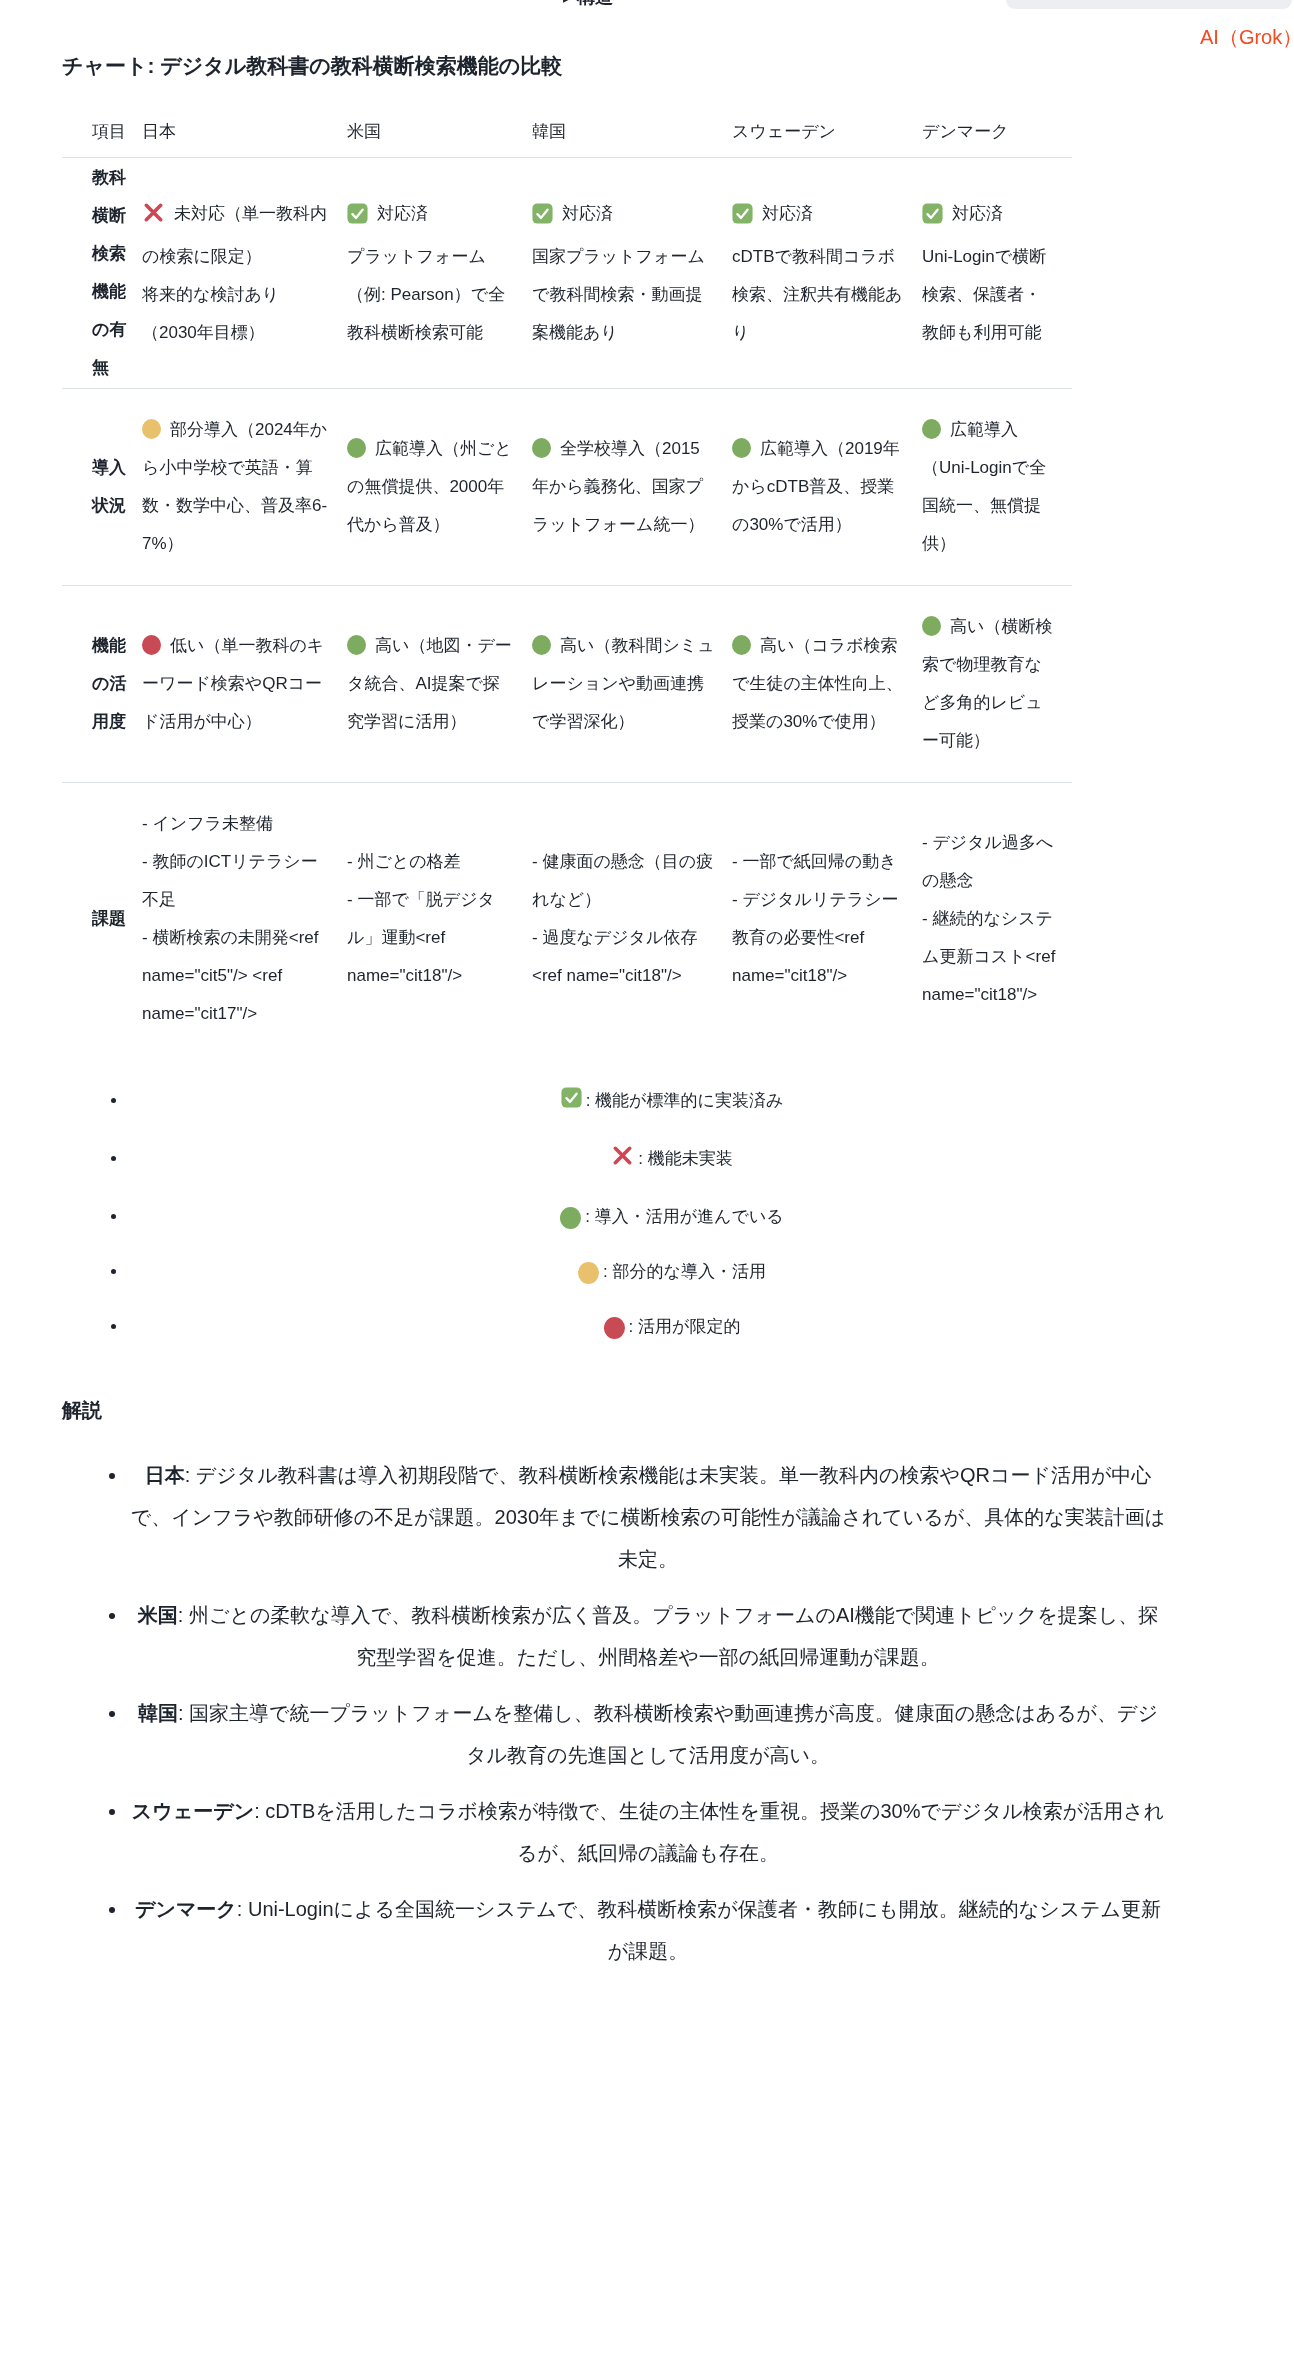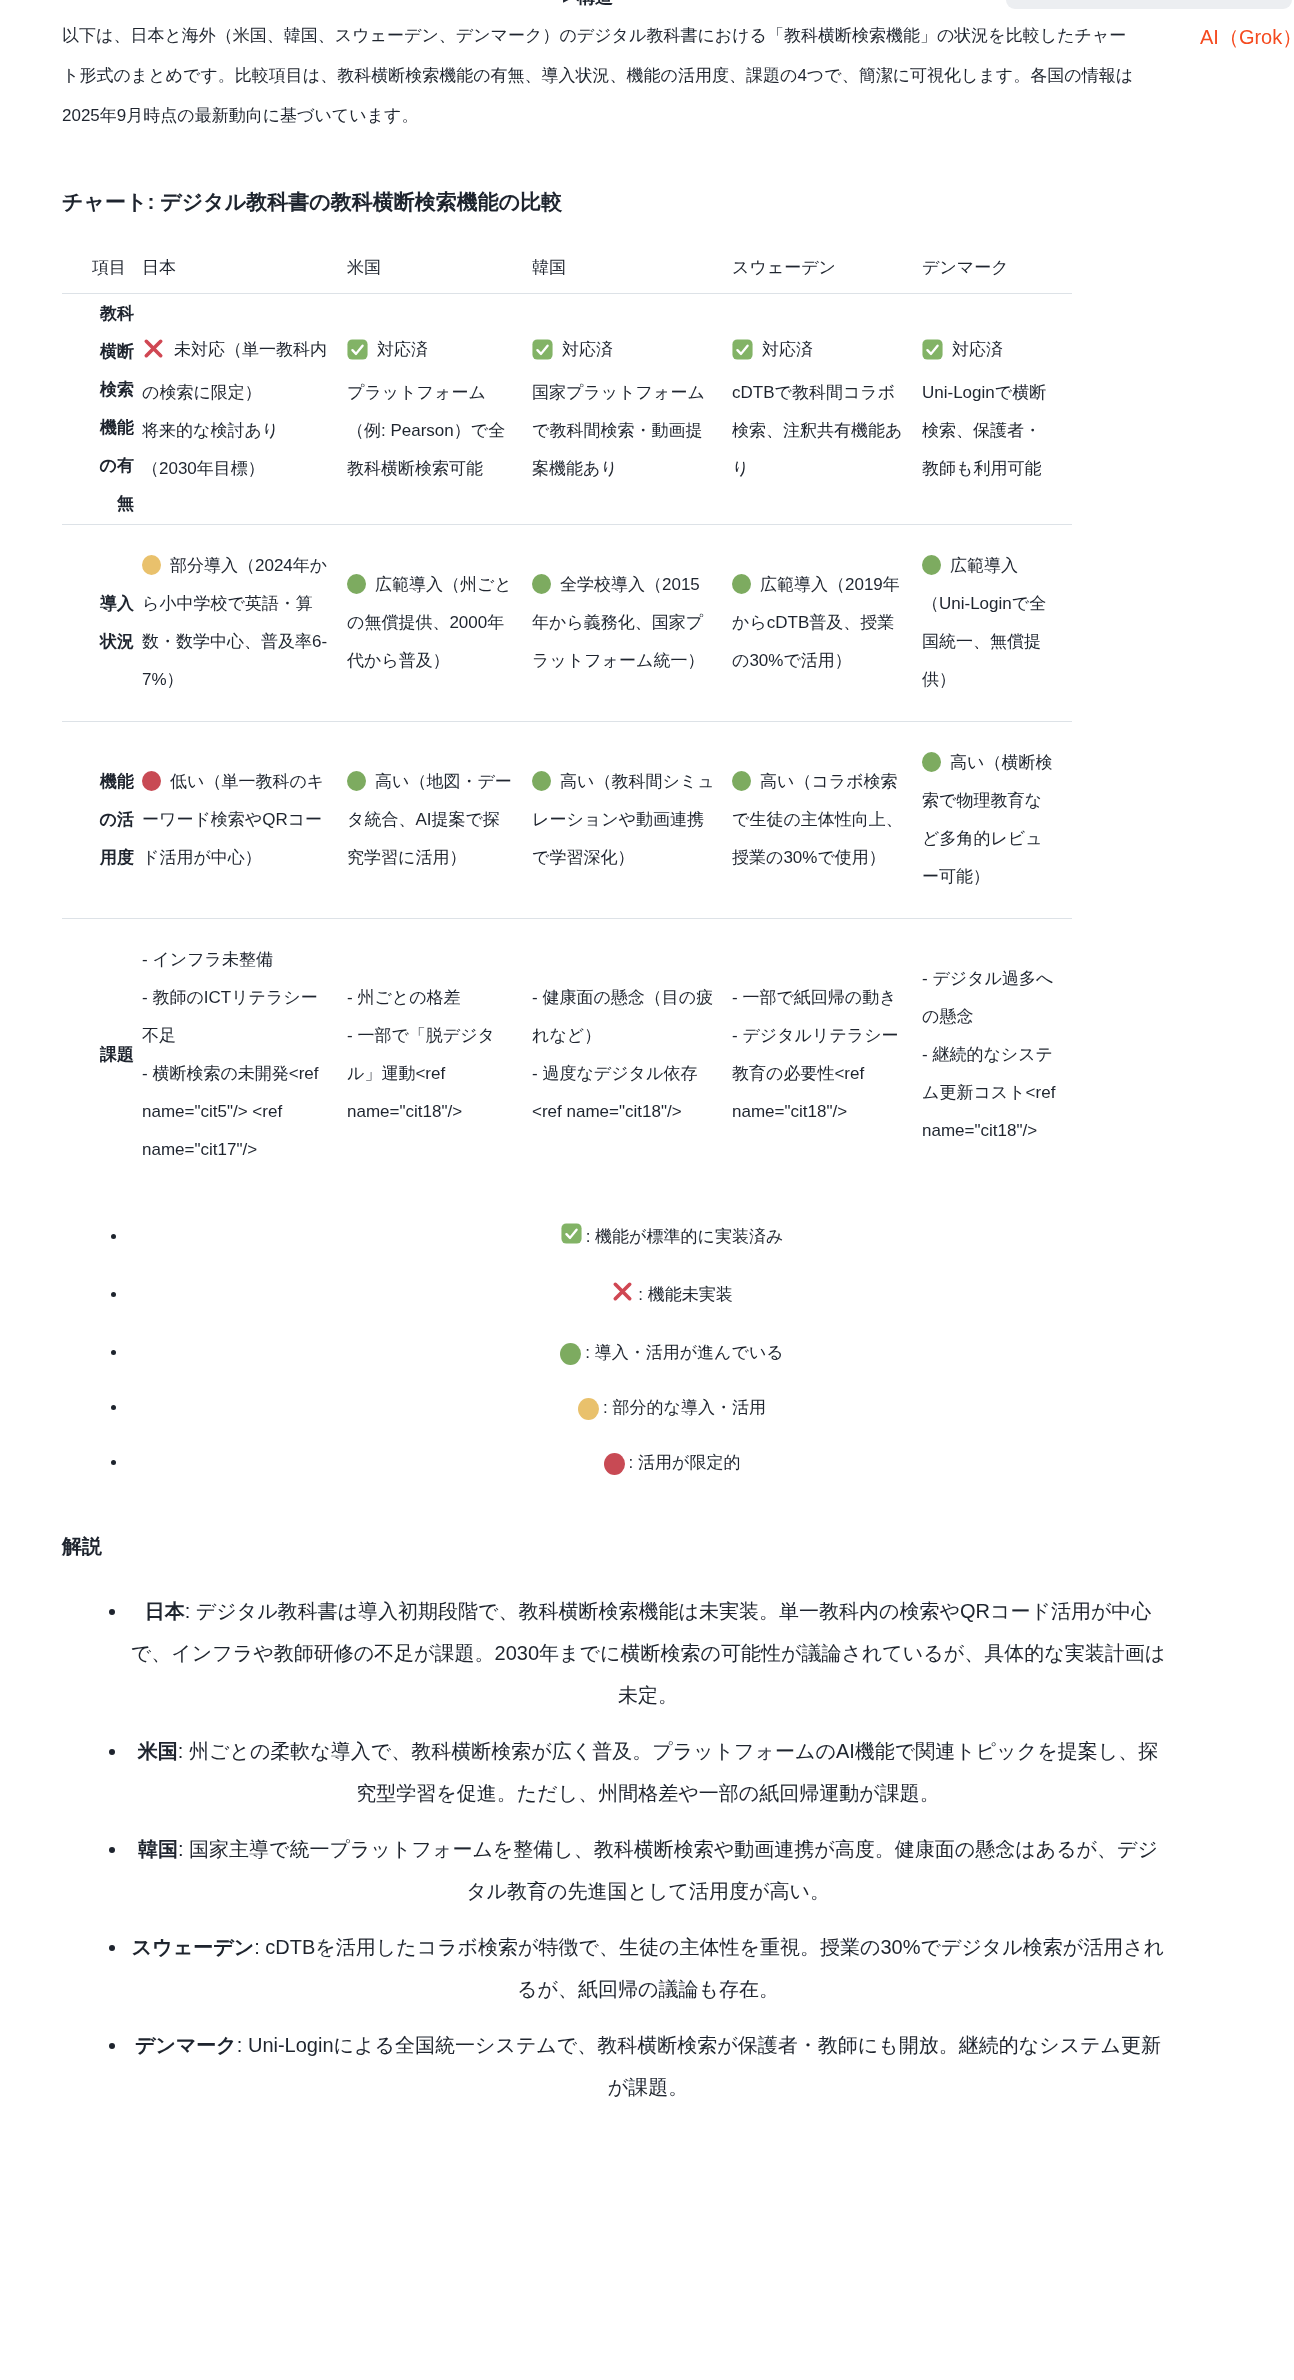--- a/index.html
+++ b/index.html
@@ -21,21 +21,21 @@
 
   h2{font-weight:700;margin:0;}
   .chart-heading{font-size:21px;margin-top:52px;}
   .legend-heading{font-size:20px;margin-top:62px;}
   .commentary-heading{font-size:20px;margin-top:56px;}
 
   table.cmp{border-collapse:collapse;table-layout:fixed;width:1010px;margin-top:34px;}
   table.cmp th,table.cmp td{text-align:left;font-size:17px;}
   thead th{font-weight:400;padding:6px 10px 14px 0;vertical-align:bottom;border-bottom:1px solid #dde2e7;}
   thead th.col-item, tbody th.row-label{padding-left:30px;}
-  tbody th.row-label{font-weight:700;vertical-align:middle;line-height:38px;padding-right:8px;text-align:right;}
+  tbody th.row-label{font-weight:700;vertical-align:middle;line-height:38px;padding-right:8px;}
   tbody td{vertical-align:middle;line-height:38px;padding:22px 16px 22px 0;}
   tbody tr:not(:last-child) th, tbody tr:not(:last-child) td{border-bottom:1px solid #dde2e7;}
   .cell-line{min-height:38px;}
 
   .icon{display:inline-block;vertical-align:-5px;margin-right:9px;}
   .icon-circle{width:19px;height:20px;border-radius:50%;vertical-align:-4px;}
   .legend-list .icon{vertical-align:middle;margin-right:4px;}
   .legend-list .icon-circle{width:21px;height:22px;}
 
   ul{margin:16px;padding:0;text-align:center;}
@@ -49,21 +49,20 @@
 <body>
 
 <div class="top-frag">
     <span>▸ 構造</span>
   </div>
 <div class="top-chip"></div>
 <div class="ai-label" style="color: rgb(245, 74, 31);">AI（Grok）</div>
 
 <div class="content">
 
-  <p class="intro">以下は、日本と海外（米国、韓国、スウェーデン、デンマーク）のデジタル教科書における「教科横断検索機能」の状況を比較したチャート形式のまとめです。比較項目は、教科横断検索機能の有無、導入状況、機能の活用度、課題の4つで、簡潔に可視化します。各国の情報は2025年9月時点の最新動向に基づいています。</p>
 
   <h2 class="chart-heading">チャート: デジタル教科書の教科横断検索機能の比較</h2>
 
   <table class="cmp">
     <colgroup>
       <col style="width:80px">
         <col style="width:205px">
         <col style="width:185px">
       <col style="width:200px">
         <col style="width:190px">

